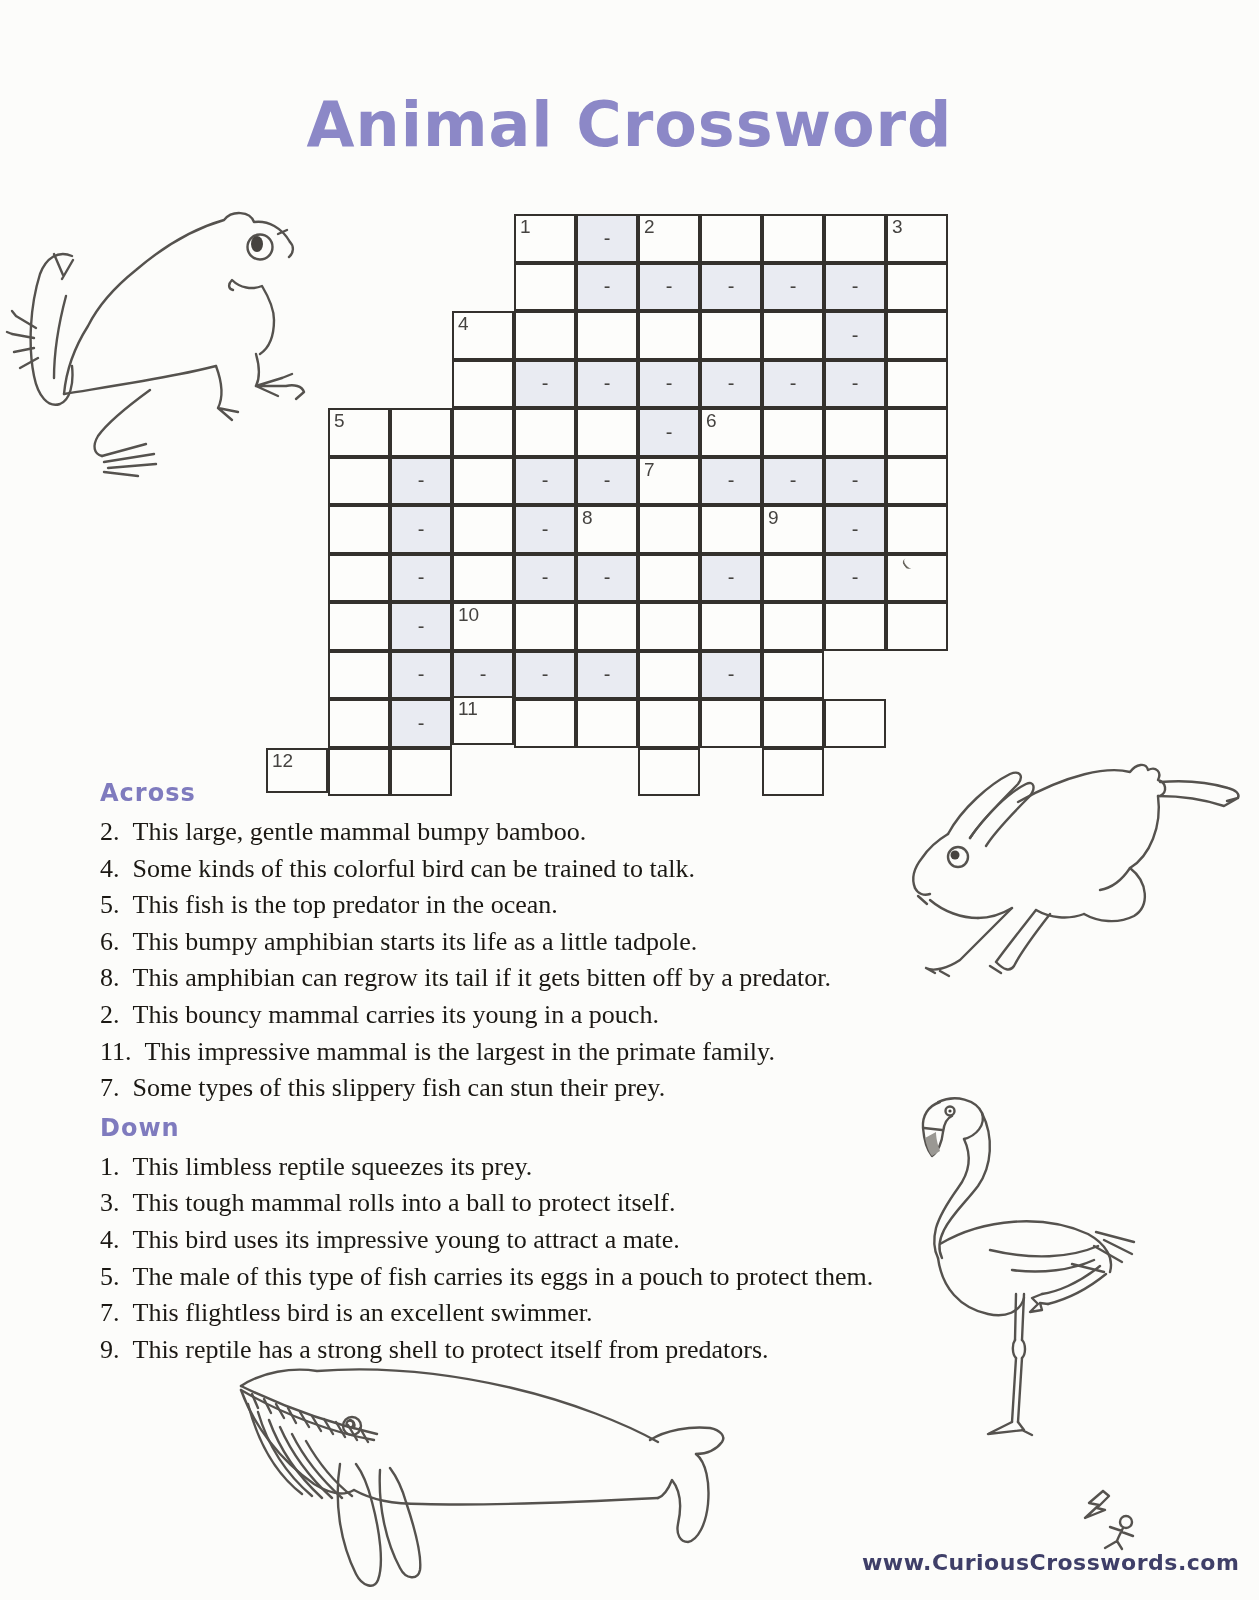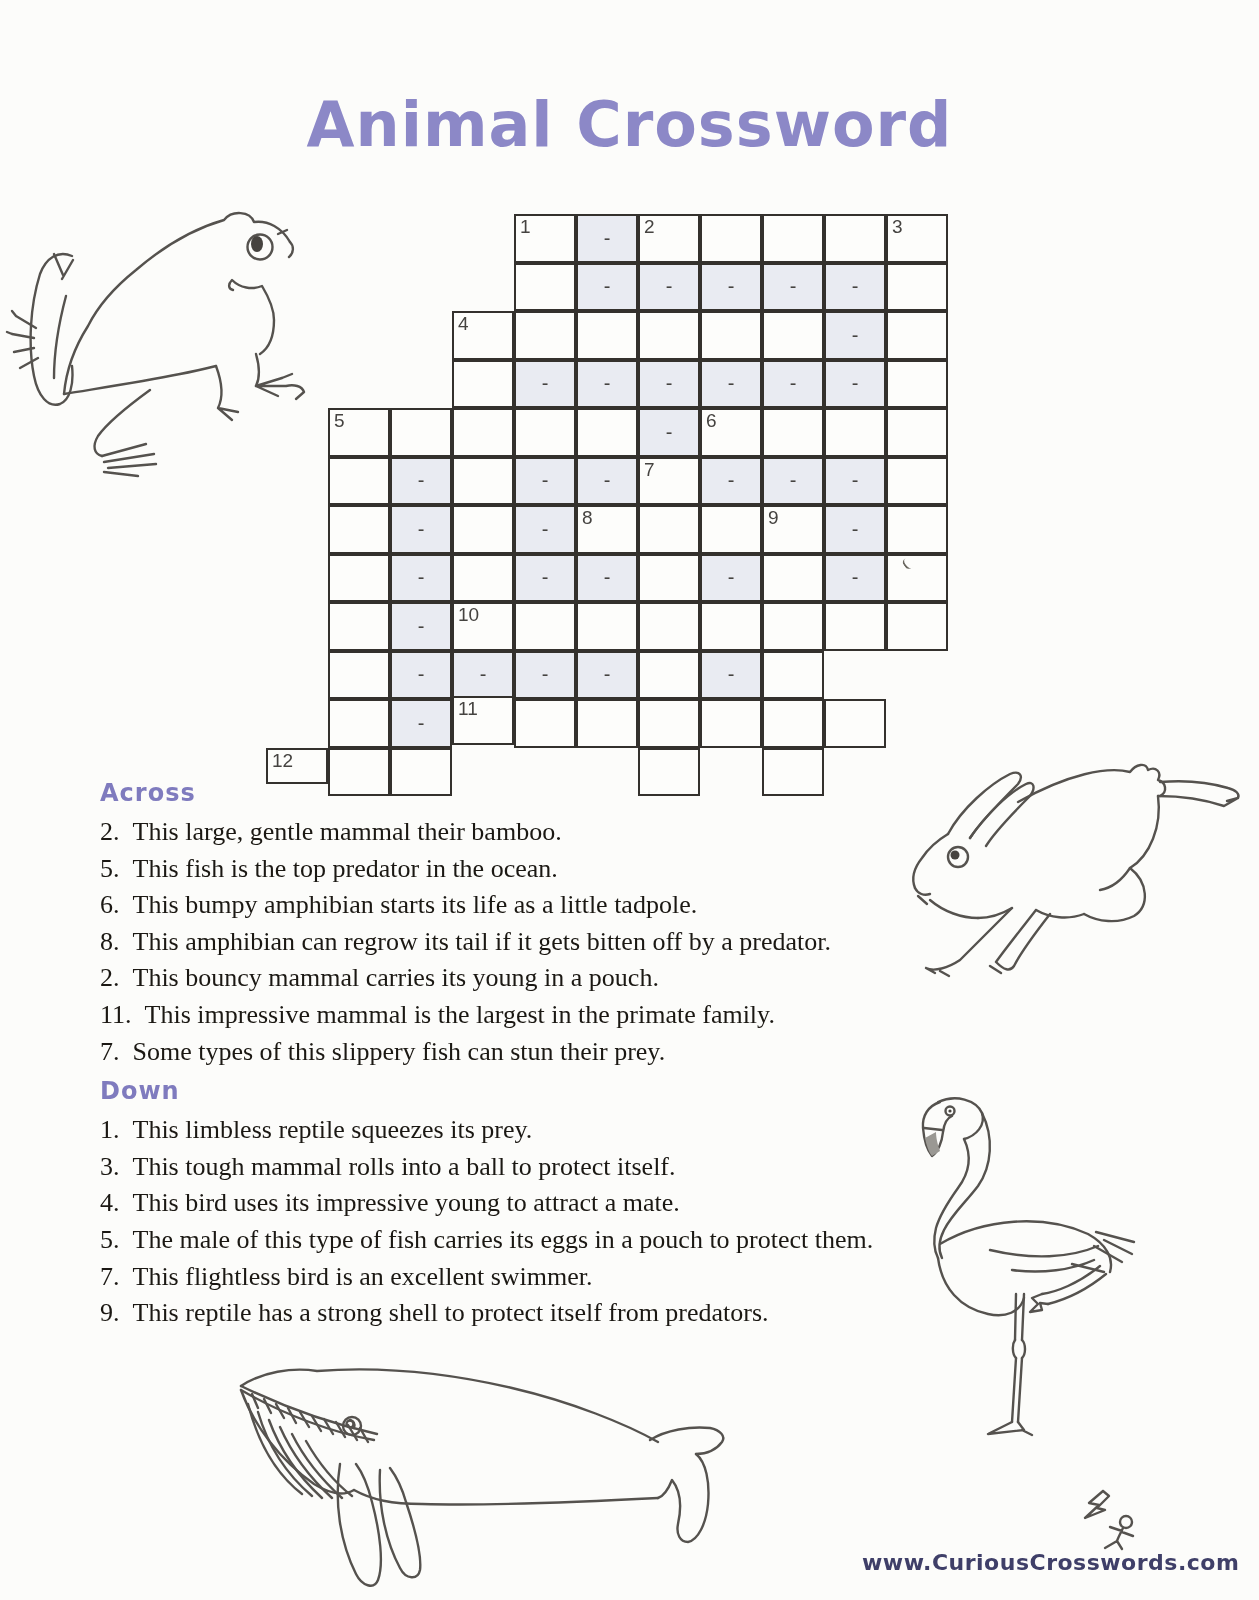--- a/index.html
+++ b/index.html
@@ -223,21 +223,21 @@
       </div>
       <div class="cell" style="left: 452px; top: 696px; width: 62px; height: 48.5px;">
         <span class="num">11</span>
       </div>
       <div class="cell" style="left: 514px; top: 699px; width: 62px; height: 48.5px;"></div>
       <div class="cell" style="left: 576px; top: 699px; width: 62px; height: 48.5px;"></div>
       <div class="cell" style="left: 638px; top: 699px; width: 62px; height: 48.5px;"></div>
       <div class="cell" style="left: 700px; top: 699px; width: 62px; height: 48.5px;"></div>
       <div class="cell" style="left: 762px; top: 699px; width: 62px; height: 48.5px;"></div>
       <div class="cell" style="left: 824px; top: 699px; width: 62px; height: 48.5px;"></div>
-      <div class="cell" style="left: 266px; top: 747.5px; width: 62px; height: 36px;">
+      <div class="cell" style="left: 266px; top: 747.5px; width: 62px; height: 45px;">
         <span class="num">12</span>
       </div>
       <div class="cell" style="left: 328px; top: 747.5px; width: 62px; height: 48.5px;"></div>
       <div class="cell" style="left: 390px; top: 747.5px; width: 62px; height: 48.5px;"></div>
       <div class="cell" style="left: 638px; top: 747.5px; width: 62px; height: 48.5px;"></div>
       <div class="cell" style="left: 762px; top: 747.5px; width: 62px; height: 48.5px;"></div>
     </div>
   <div class="stray"></div>
 
   <svg class="drawing" style="left:10px;top:196px" width="300" height="285" viewBox="0 0 300 285">
@@ -327,21 +327,22 @@
     <g style="stroke-width:1.6">
       <polyline points="20,3 6,15 16,17 2,30 22,22 14,20 26,8 20,3"></polyline>
       <circle cx="43" cy="34" r="6"></circle>
       <path d="M40,40 C37,46 35,50 34,53 M39,43 L27,39 M39,44 L50,48 M34,53 L22,60 M34,53 L39,61"></path>
     </g>
   </svg>
 
   <div class="clues">
     <h2 class="sect">Across</h2>
     <div id="across-list">
-        <div class="clue"><span class="cnum">2.</span><span class="ctext">This large, gentle mammal their bamboo.</span></div>
+        <div class="clue"><span class="cnum">2.</span><span class="ctext">This large, gentle mammal bumpy bamboo.</span></div>
+        <div class="clue"><span class="cnum">4.</span><span class="ctext">Some kinds of this colorful bird can be trained to talk.</span></div>
         <div class="clue"><span class="cnum">5.</span><span class="ctext">This fish is the top predator in the ocean.</span></div>
         <div class="clue"><span class="cnum">6.</span><span class="ctext">This bumpy amphibian starts its life as a little tadpole.</span></div>
         <div class="clue"><span class="cnum">8.</span><span class="ctext">This amphibian can regrow its tail if it gets bitten off by a predator.</span></div>
         <div class="clue"><span class="cnum">2.</span><span class="ctext">This bouncy mammal carries its young in a pouch.</span></div>
         <div class="clue"><span class="cnum">11.</span><span class="ctext">This impressive mammal is the largest in the primate family.</span></div>
         <div class="clue"><span class="cnum">7.</span><span class="ctext">Some types of this slippery fish can stun their prey.</span></div>
       </div>
     <h2 class="sect down-h">Down</h2>
     <div id="down-list">
         <div class="clue"><span class="cnum">1.</span><span class="ctext">This limbless reptile squeezes its prey.</span></div>

